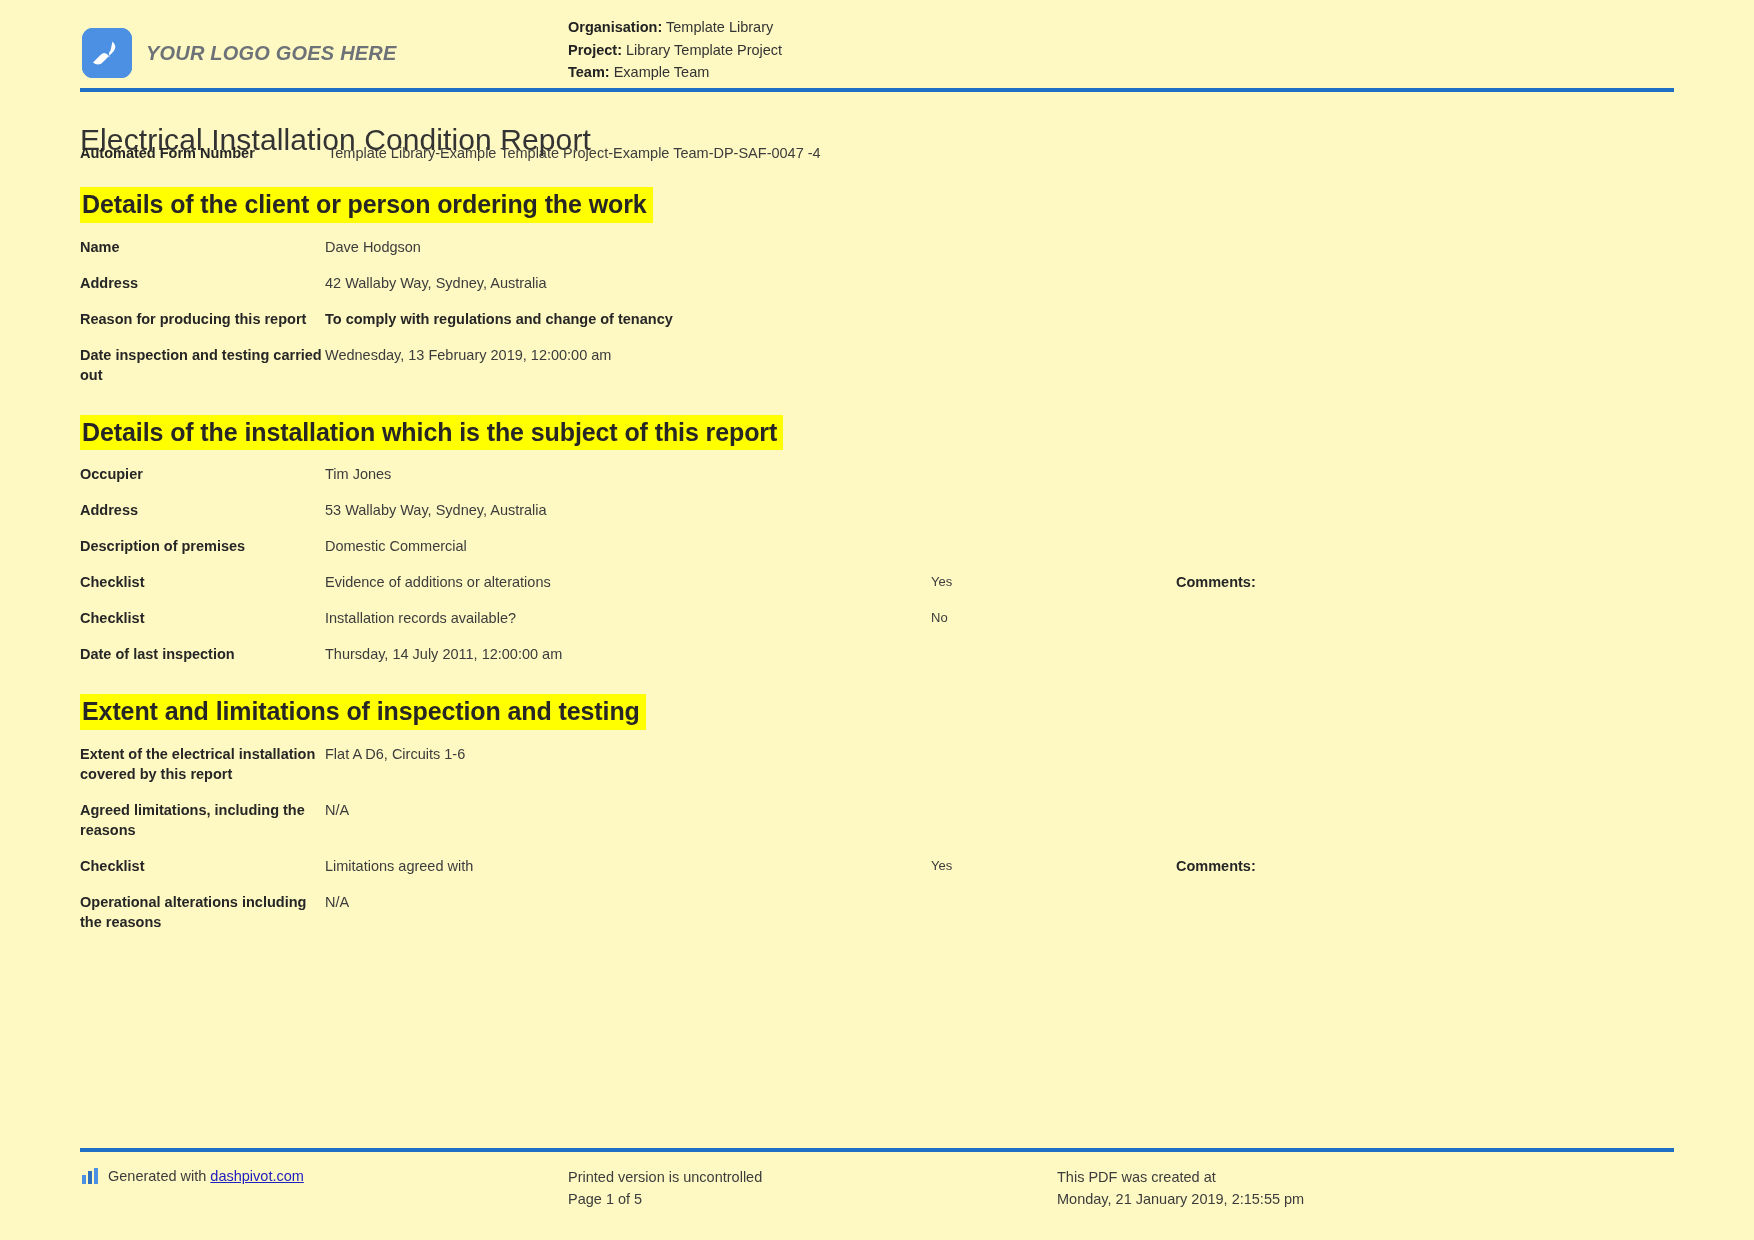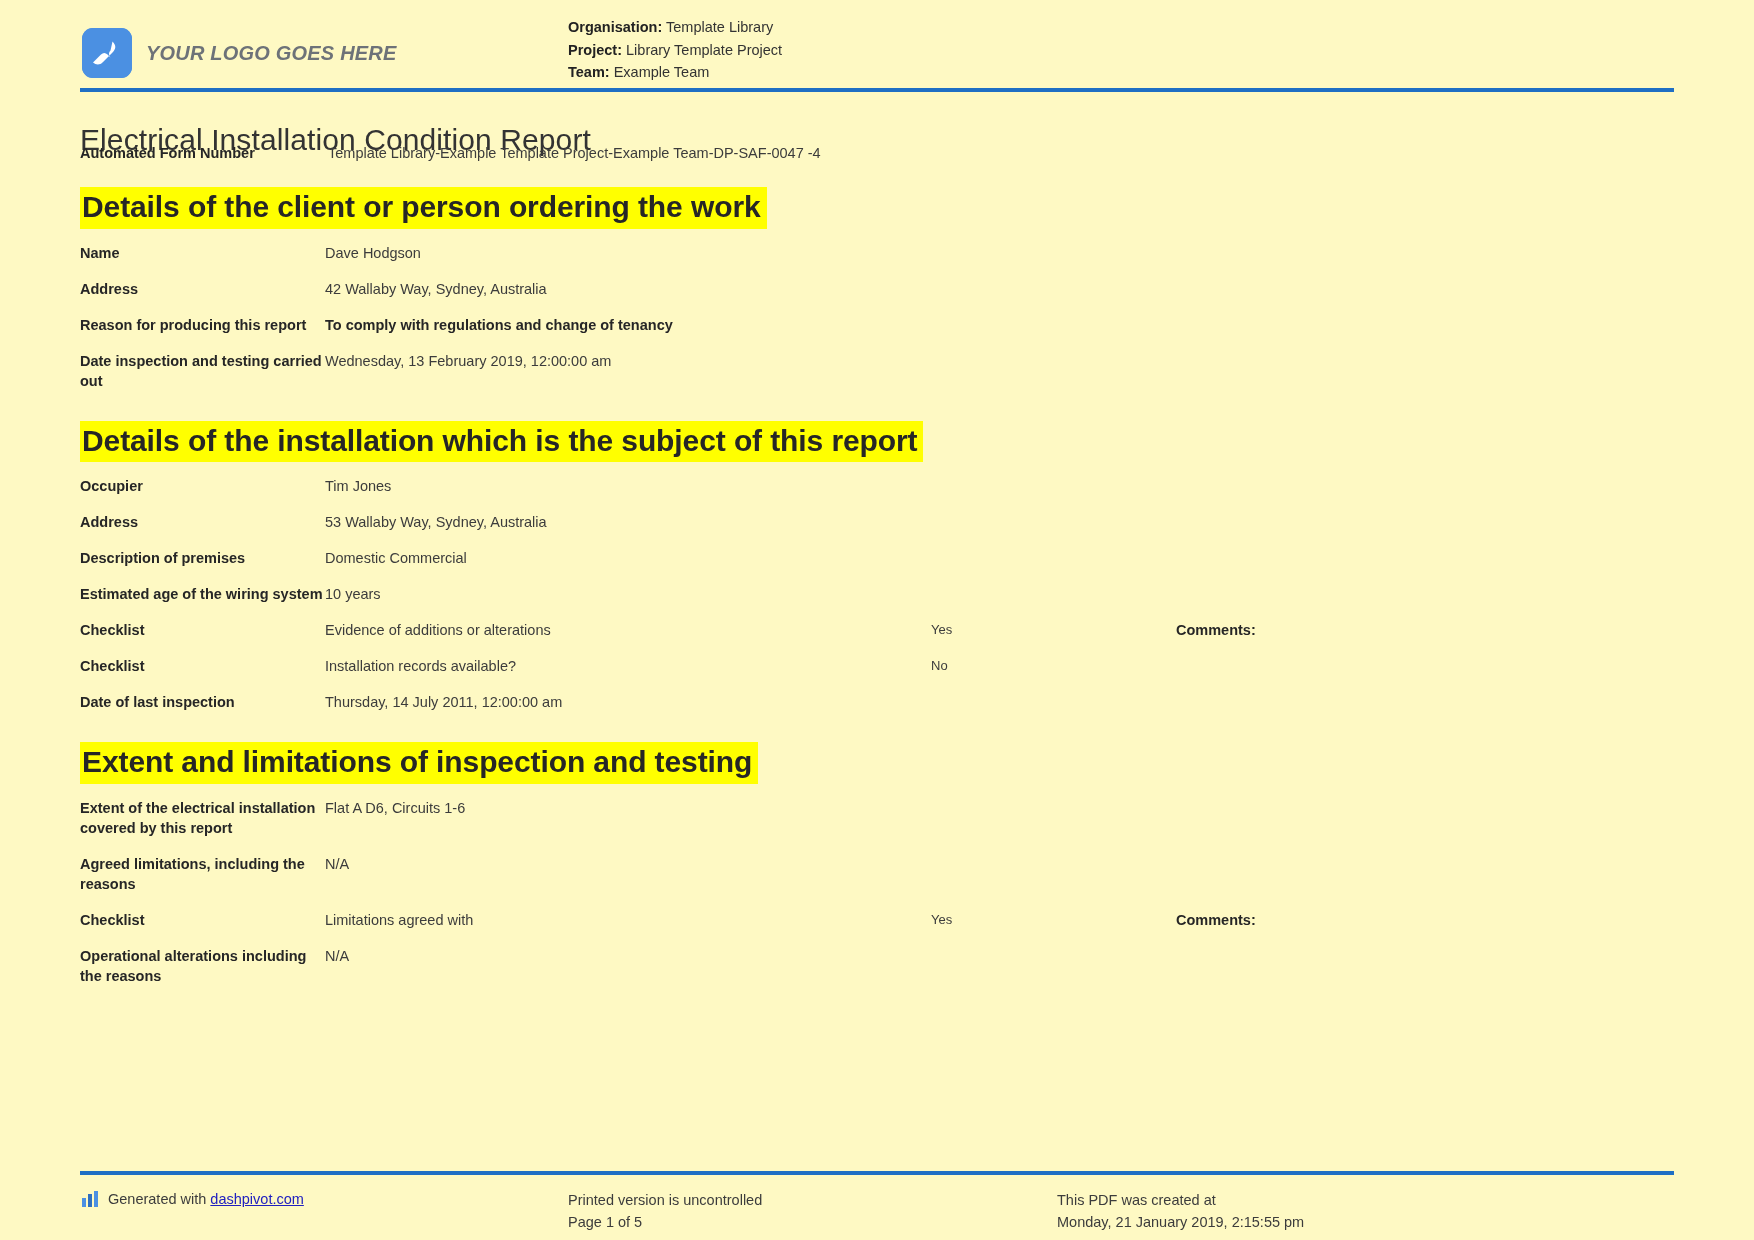--- a/index.html
+++ b/index.html
@@ -145,37 +145,37 @@
     font-weight: bold;
     color: #262626;
   }
 
   .formnum-row { margin-bottom: 10px; }
   .formnum-row .value { width: 900px; padding-left: 3px; }
 
   .section-head {
     display: inline-block;
     background: #ffff00;
-    font-size: 30px;
+    font-size: 25px;
     font-weight: bold;
     color: #262626;
     line-height: 1.22;
     padding: 2px 6px 3px 2px;
     margin: 14px 0 14px 0;
     letter-spacing: -0.1px;
   }
   .section-wrap { line-height: 0; }
 
   
   .doc-footer {
     position: absolute;
     left: 0;
     bottom: 0;
     width: 100%;
-    height: 69px;
+    height: 92px;
   }
   .footer-rule {
     position: absolute;
     left: 80px;
     right: 80px;
     top: 0;
     height: 4px;
     background: #1f6fc4;
   }
   .footer-left {
@@ -273,24 +273,20 @@
             </div>
             <div class="row">
               <div class="label">Address</div>
               <div class="value">53 Wallaby Way, Sydney, Australia</div>
             </div>
             <div class="row">
               <div class="label">Description of premises</div>
               <div class="value">Domestic   Commercial</div>
             </div>
             <div class="row">
-              <div class="label">Estimated age of the wiring system</div>
-              <div class="value">10 years</div>
-            </div>
-            <div class="row">
               <div class="label">Checklist</div>
               <div class="value">Evidence of additions or alterations</div>
               <div class="answer">Yes</div>
               <div class="comments">Comments:</div>
             </div>
             <div class="row">
               <div class="label">Checklist</div>
               <div class="value">Installation records available?</div>
               <div class="answer">No</div>
             </div>

